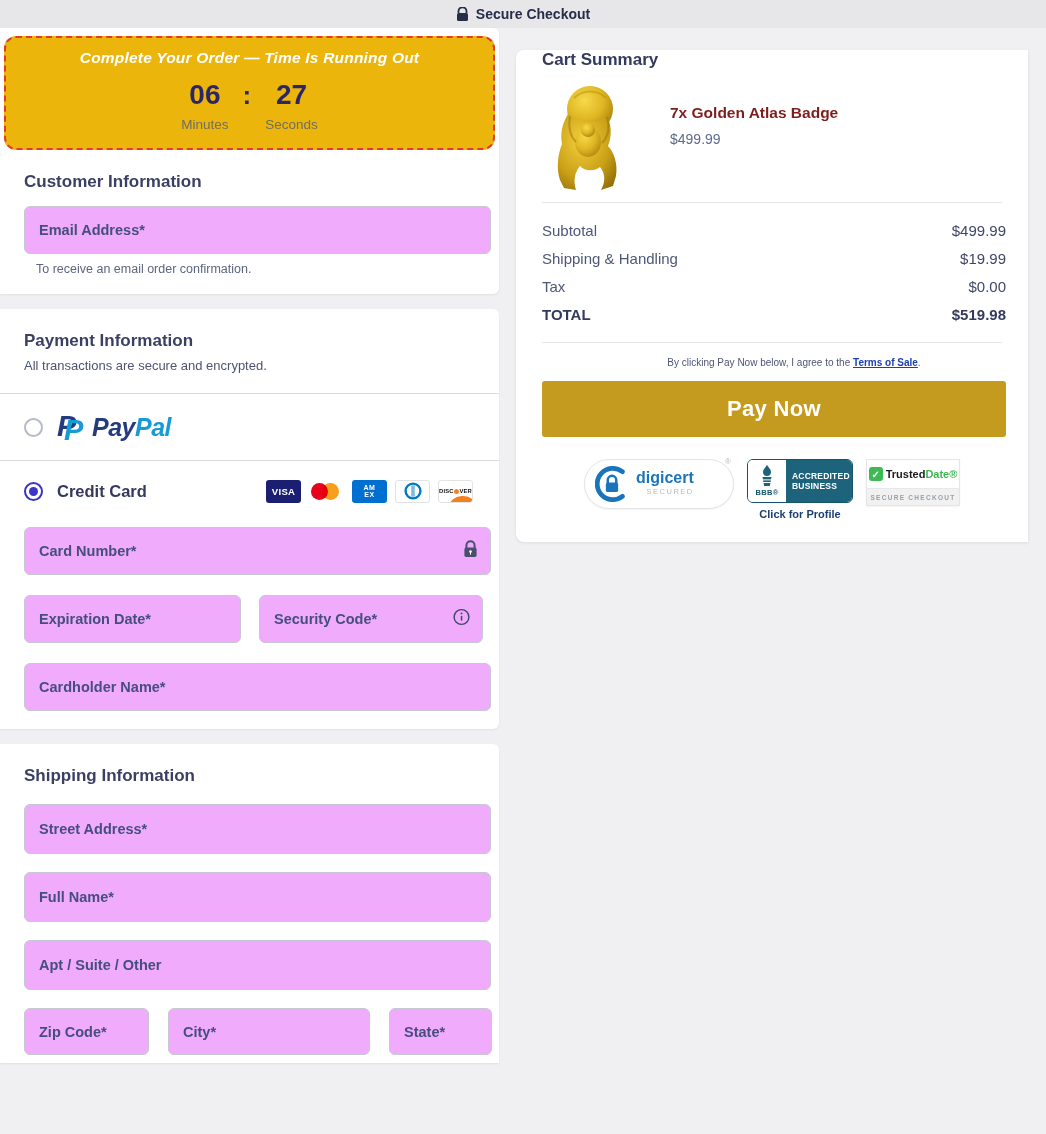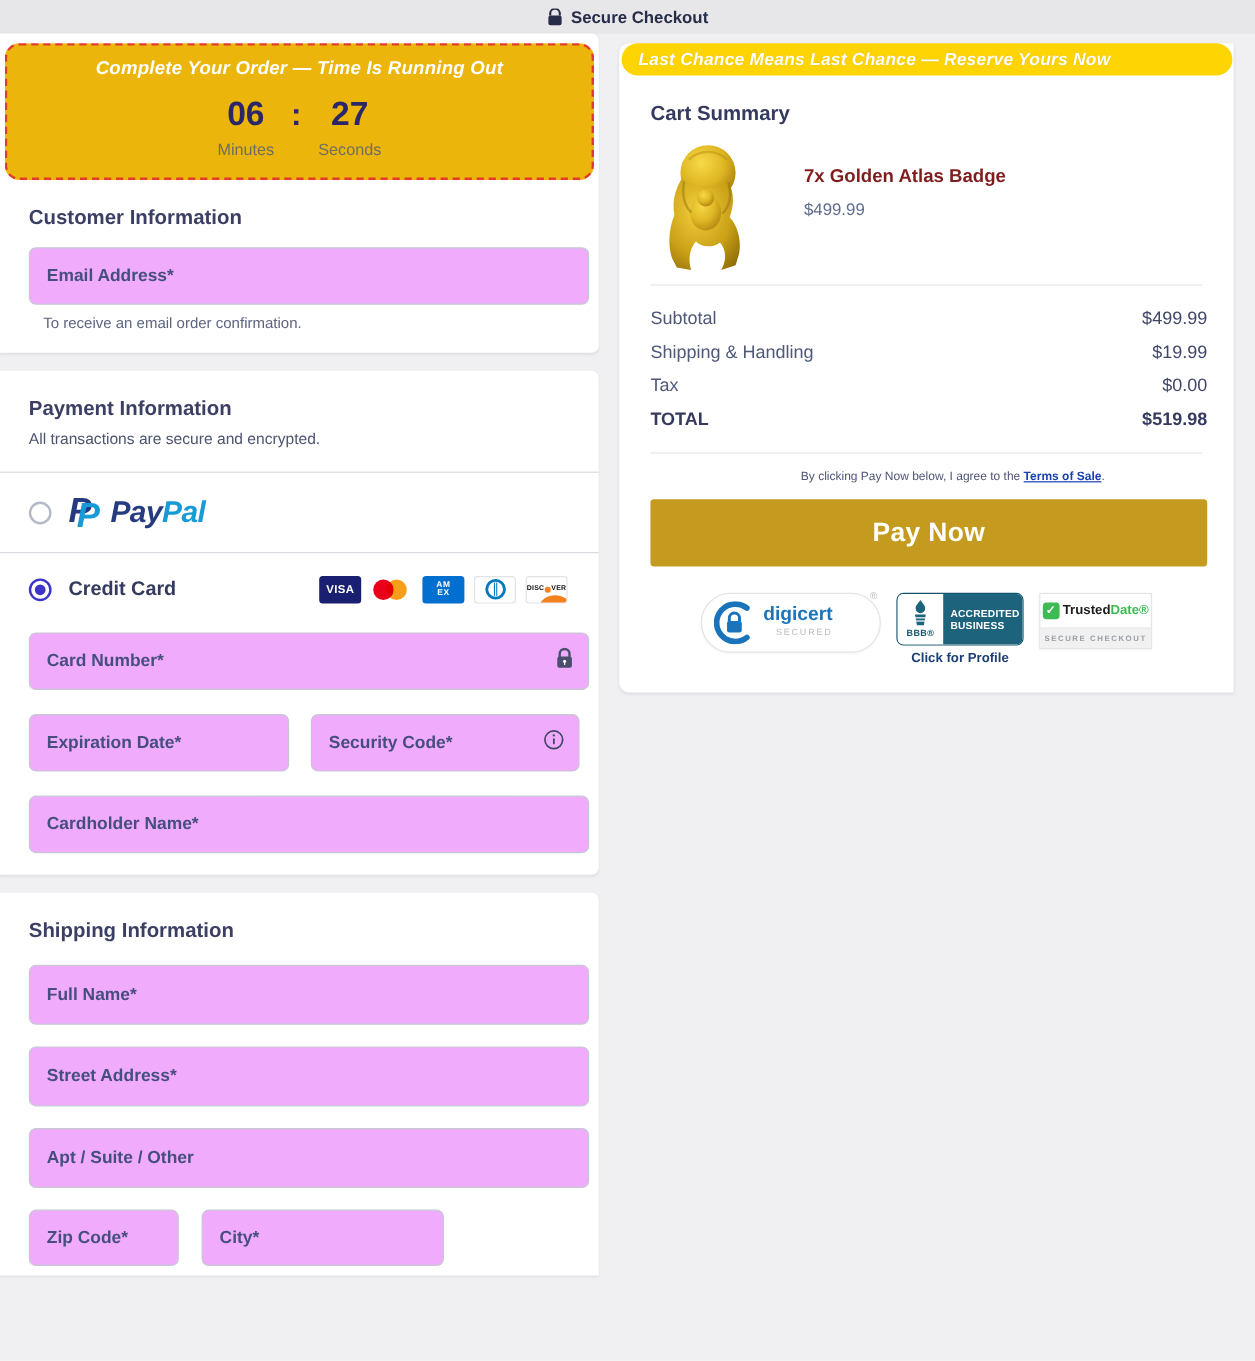--- a/index.html
+++ b/index.html
@@ -278,35 +278,35 @@
 
         <input class="field mt20" type="text" placeholder="Cardholder Name*" style="">
       </div>
     </section>
 
     <section class="card" style="padding-bottom:8px; border-radius:0 6px 0 0;">
       <div class="section-pad" style="padding-top:22px;">
         <h2 class="sec">Shipping Information</h2>
 
 
+        <input class="field mt18" style="height: 50px;" type="text" placeholder="Street Address*">
         <input class="field mt18" style="height: 50px;" type="text" placeholder="Full Name*">
-        <input class="field mt18" style="height: 50px;" type="text" placeholder="Street Address*">
         <input class="field mt18" style="height: 50px;" type="text" placeholder="Apt / Suite / Other">
 
         <div class="zip-row mt18">
           <input class="field f-zip" type="text" placeholder="Zip Code*" style="">
           <input class="field f-city" type="text" placeholder="City*" style="">
+          <input class="field f-state" type="text" placeholder="State*" style="">
         </div>
       </div>
     </section>
   </div>
 
   <div class="right-col">
     <section class="summary-card">
-      <div class="promo">Last Chance Means Last Chance — Reserve Yours Now</div>
 
       <h2 class="cart-head">Cart Summary</h2>
 
       <div class="product">
         <svg class="pimg" viewBox="0 0 76 112">
           <defs>
             <radialGradient id="gold" cx="38%" cy="32%" r="75%">
               <stop offset="0%" stop-color="#f7d94a"></stop>
                 <stop offset="55%" stop-color="#dfb622"></stop>
                 <stop offset="100%" stop-color="#a87f0c"></stop>

